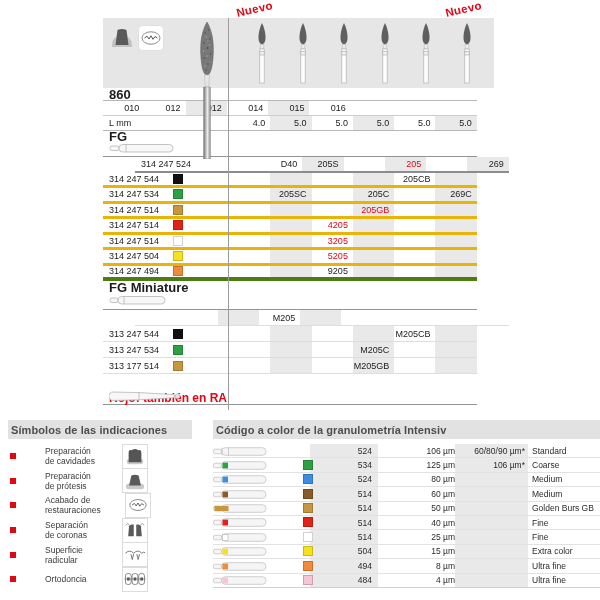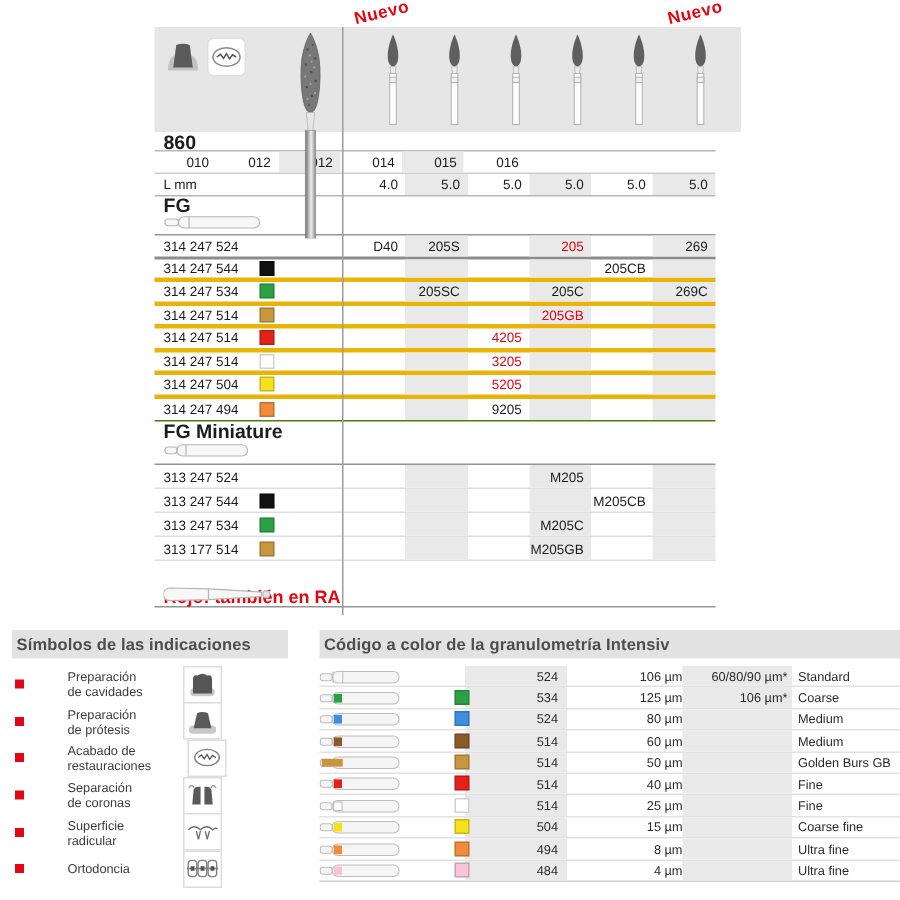--- a/index.html
+++ b/index.html
@@ -29,22 +29,22 @@
   .red{color:var(--red);}
   .rojo{color:var(--red);font-weight:bold;font-size:12px;margin-top:24px;}
   .sq{width:10px;height:10px;margin-left:auto;margin-right:46px;
       border:1px solid rgba(0,0,0,0.18);box-sizing:border-box;flex:none;}
   .h-model{height:13px;border-bottom:1px solid #b7b7b7;}
   .h-iso{height:15px;border-bottom:1px solid #cccccc;}
   .h-lmm{height:15px;border-bottom:1px solid #b7b7b7;}
   .h-fglabel{height:11px;}
   .h-icon{height:15px;border-bottom:1px solid #949494;}
   .h-prod{height:15.5px;border-bottom:3px solid #eab308;}
-  .first-prod{border-bottom:2px solid #8c8c8c;}
-  .last-prod{border-bottom:1px solid #4d7c0f;}
+  .first-prod{border-bottom:2px solid #8c8c8c;margin-left:32px;}
+  .last-prod{border-bottom:4px solid #4d7c0f;}
   .h-fgm-label{height:12px;}
   .h-fgm-icon{height:17px;border-bottom:1px solid #949494;}
   .h-prod2{height:16px;border-bottom:1px solid #dedede;}
   .h-rojo{height:16px;}
   .h-rojoicon{height:15px;border-bottom:1px solid #949494;}
 
   
   .sec-title{background:#e2e2e2;color:#4d4d4d;font-weight:bold;font-size:11px;height:19px;
              display:flex;align-items:center;padding-left:3px;letter-spacing:.1px;}
 
@@ -317,23 +317,20 @@
       <div class="trow h-fgm-icon">
         <div class="lbl">
           <span><svg width="58" height="12" viewBox="0 0 58 12">
                 <rect x="1" y="4" width="8" height="4.5" rx="2" fill="#f7f7f7" stroke="#b5b5b5" stroke-width="0.8"></rect>
                 <rect x="9" y="2.5" width="47" height="7.5" rx="3.7" fill="#f7f7f7" stroke="#b5b5b5" stroke-width="0.8"></rect>
                 <line x1="15" y1="2.5" x2="15" y2="10" stroke="#b5b5b5" stroke-width="0.8"></line>
               </svg></span>
         </div>
       </div>
       <div class="trow h-prod2 first-prod banded">
-        <div class="lbl">
-            <span>313 247 524</span>
-          </div>
         <div class="c"></div>
           <div class="c"></div>
           <div class="c"></div>
         <div class="c">M205</div>
         <div class="c"></div>
           <div class="c"></div>
       </div>
       <div class="trow h-prod2 banded">
         <div class="lbl">
             <span>313 247 544</span>
@@ -575,21 +572,21 @@
               <rect x="0.5" y="3.2" width="8" height="4.6" rx="1.8" fill="#f5f5f5" stroke="#bcbcbc" stroke-width="0.7"></rect>
               <rect x="8.5" y="1.7" width="44.5" height="7.6" rx="3.7" fill="#f5f5f5" stroke="#bcbcbc" stroke-width="0.7"></rect>
               <rect x="9.5" y="2.6" width="5.5" height="5.8" fill="#f7e01e"></rect>
             </svg></span>
         <span class="gband1"></span>
           <span class="gband2"></span>
         <span class="gsq" style="background-color: rgb(247, 224, 30);"></span>
         <span class="gcode">504</span>
         <span class="gsize">15 µm</span>
         <span class="gsize2"></span>
-        <span class="gname">Coarse fine</span>
+        <span class="gname">Extra color</span>
       </div>
 
       <div class="grow">
         <span class="gicon"><svg width="54" height="11" viewBox="0 0 54 11">
               <rect x="0.5" y="3.2" width="8" height="4.6" rx="1.8" fill="#f5f5f5" stroke="#bcbcbc" stroke-width="0.7"></rect>
               <rect x="8.5" y="1.7" width="44.5" height="7.6" rx="3.7" fill="#f5f5f5" stroke="#bcbcbc" stroke-width="0.7"></rect>
               <rect x="9.5" y="2.6" width="5.5" height="5.8" fill="#ef8b3a"></rect>
             </svg></span>
         <span class="gband1"></span>
           <span class="gband2"></span>

